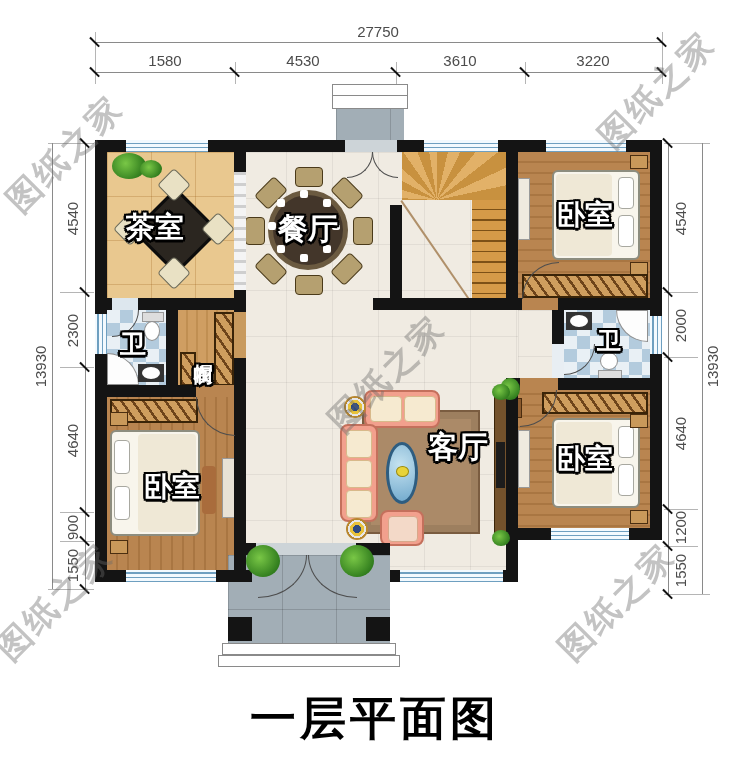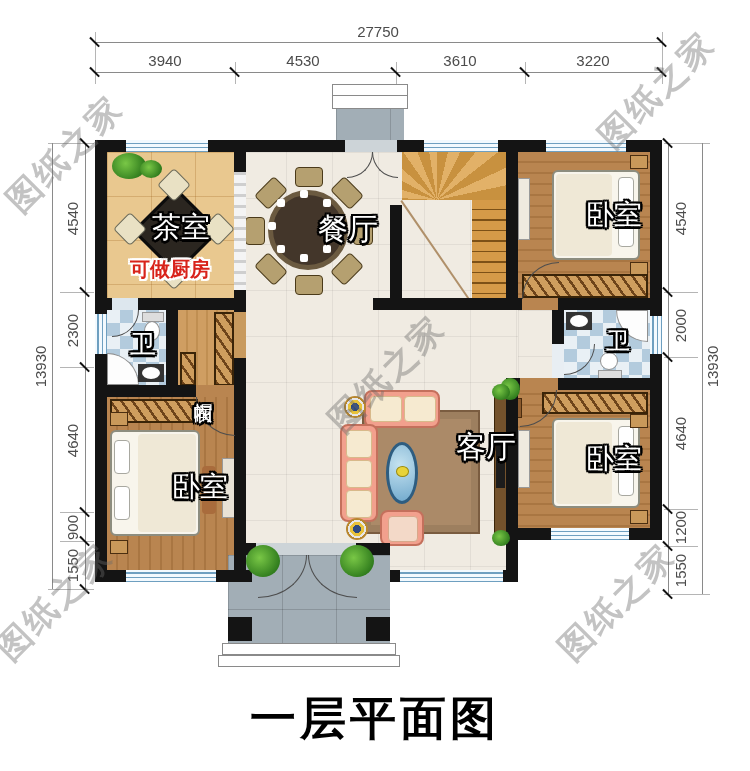--- a/index.html
+++ b/index.html
@@ -42,21 +42,21 @@
   .bush{background:radial-gradient(circle at 40% 40%,#79c746,#2e7a1c 75%);border-radius:50%;z-index:5;}
   .treads{background:repeating-linear-gradient(180deg,#d59a48 0 9px,#7c5016 9px 10.5px);}
   .winders{background:repeating-conic-gradient(from 0deg at 30% 100%,#c8913f 0 13deg,#e2b168 13deg 26deg);}
   .step{position:absolute;background:#fff;border:1.5px solid #8a8a8a;box-sizing:border-box;z-index:2;}
   .col{position:absolute;background:#141414;z-index:4;}
   .oval{background:radial-gradient(circle at 40% 35%,#c4e2f0,#6fa8cc);border:3px solid #2e5d80;border-radius:50%;box-sizing:border-box;}
   .sidetable{border-radius:50%;background:radial-gradient(circle,#2e4a80 0 4px,#e8c23a 4px 7px,#e6e6e6 7px 9px,#b8862e 9px 11px);}
   .fan{background:#fdfdfd;border:1.5px solid #909090;box-sizing:border-box;}
   .white-goods{background:#fff;border:1.5px solid #909090;box-sizing:border-box;}
   
-  .olabel{position:absolute;font-weight:normal;color:#fff;text-align:right;z-index:5;line-height:1.1;
+  .olabel{position:absolute;font-weight:bold;color:#fff;text-align:center;z-index:5;line-height:1.1;
     text-shadow:-2px -2px 0 #000,2px -2px 0 #000,-2px 2px 0 #000,2px 2px 0 #000,0 -2.5px 0 #000,0 2.5px 0 #000,-2.5px 0 0 #000,2.5px 0 0 #000;}
   .rnote{position:absolute;font-weight:bold;color:#d8231a;text-align:center;z-index:5;
     text-shadow:-2px -2px 0 #fff,2px -2px 0 #fff,-2px 2px 0 #fff,2px 2px 0 #fff,0 -2px 0 #fff,0 2px 0 #fff,-2px 0 0 #fff,2px 0 0 #fff;}
   .vert{writing-mode:vertical-rl;text-orientation:upright;}
   .wm{position:absolute;width:190px;height:40px;color:rgba(105,105,105,.40);font-size:34px;font-weight:bold;
       letter-spacing:3px;text-align:center;transform:rotate(-45deg);white-space:nowrap;z-index:7;}
   .title{position:absolute;color:#000;font-weight:800;font-size:46px;letter-spacing:4px;text-align:center;z-index:6;}
 </style>
 </head>
 <body>
@@ -71,21 +71,21 @@
   <div class="tk" style="left:88px;top:71px"></div>
   <div class="tk" style="left:228px;top:71px"></div>
   <div class="tk" style="left:389px;top:71px"></div>
   <div class="tk" style="left:518px;top:71px"></div>
   <div class="tk" style="left:655px;top:71px"></div>
   <div class="ext" style="left:95px;top:32px;width:1px;height:52px"></div>
   <div class="ext" style="left:235px;top:62px;width:1px;height:22px"></div>
   <div class="ext" style="left:396px;top:62px;width:1px;height:22px"></div>
   <div class="ext" style="left:525px;top:62px;width:1px;height:22px"></div>
   <div class="ext" style="left:662px;top:32px;width:1px;height:52px"></div>
-  <div class="dim" style="left:125px;top:52px;width:80px">3940</div>
+  <div class="dim" style="left:125px;top:52px;width:80px">1580</div>
   <div class="dim" style="left:263px;top:52px;width:80px">4530</div>
   <div class="dim" style="left:420px;top:52px;width:80px">3610</div>
   <div class="dim" style="left:553px;top:52px;width:80px">3220</div>
 
   <div class="dline" style="left:52px;top:143px;width:1px;height:446px"></div>
   <div class="dim dimv" style="left:5px;top:358px;width:70px">13930</div>
   <div class="dline" style="left:85px;top:143px;width:1px;height:446px"></div>
   <div class="tk" style="left:78px;top:142px"></div>
   <div class="tk" style="left:78px;top:291px"></div>
   <div class="tk" style="left:78px;top:366px"></div>
@@ -189,40 +189,39 @@
   <div class="arc arc-br" style="left:112px;top:310px;width:26px;height:26px"></div>
 
   <div class="fur bush" style="left:112px;top:153px;width:34px;height:26px"></div>
   <div class="fur bush" style="left:140px;top:160px;width:22px;height:18px"></div>
   <div class="fur" style="left:145px;top:200px;width:56px;height:56px;background:#2b2620;border:3px solid #0c0c0c;transform:rotate(45deg)"></div>
   <div class="fur" style="left:162px;top:173px;width:22px;height:22px;background:#e9e1c4;border:1.5px solid #6a6a5a;border-radius:4px;transform:rotate(45deg)"></div>
   <div class="fur" style="left:206px;top:217px;width:22px;height:22px;background:#e9e1c4;border:1.5px solid #6a6a5a;border-radius:4px;transform:rotate(45deg)"></div>
   <div class="fur" style="left:162px;top:261px;width:22px;height:22px;background:#e9e1c4;border:1.5px solid #6a6a5a;border-radius:4px;transform:rotate(45deg)"></div>
   <div class="fur" style="left:118px;top:217px;width:22px;height:22px;background:#e9e1c4;border:1.5px solid #6a6a5a;border-radius:4px;transform:rotate(45deg)"></div>
   <div class="olabel" style="left:100px;top:212px;width:110px;font-size:29px">茶室</div>
-  <div class="rnote" style="left:103px;top:256px;width:134px;font-size:20px">可做厨房</div>
 
   <div class="fur" style="left:268px;top:190px;width:80px;height:80px;border-radius:50%;background:#43362a;border:5px solid #6b5a40;box-sizing:border-box"></div>
   <div class="fur" style="left:295px;top:167px;width:26px;height:18px;background:#b5a070;border:1.5px solid #4a3a1a;border-radius:4px"></div>
   <div class="fur" style="left:333px;top:183px;width:26px;height:18px;background:#b5a070;border:1.5px solid #4a3a1a;border-radius:4px;transform:rotate(45deg)"></div>
   <div class="fur" style="left:349px;top:221px;width:26px;height:18px;background:#b5a070;border:1.5px solid #4a3a1a;border-radius:4px;transform:rotate(90deg)"></div>
   <div class="fur" style="left:333px;top:259px;width:26px;height:18px;background:#b5a070;border:1.5px solid #4a3a1a;border-radius:4px;transform:rotate(135deg)"></div>
   <div class="fur" style="left:295px;top:275px;width:26px;height:18px;background:#b5a070;border:1.5px solid #4a3a1a;border-radius:4px"></div>
   <div class="fur" style="left:257px;top:259px;width:26px;height:18px;background:#b5a070;border:1.5px solid #4a3a1a;border-radius:4px;transform:rotate(45deg)"></div>
   <div class="fur" style="left:241px;top:221px;width:26px;height:18px;background:#b5a070;border:1.5px solid #4a3a1a;border-radius:4px;transform:rotate(90deg)"></div>
   <div class="fur" style="left:257px;top:183px;width:26px;height:18px;background:#b5a070;border:1.5px solid #4a3a1a;border-radius:4px;transform:rotate(135deg)"></div>
   <div class="fur" style="left:300px;top:190px;width:8px;height:8px;background:#fff;border-radius:2px"></div>
   <div class="fur" style="left:323px;top:199px;width:8px;height:8px;background:#fff;border-radius:2px"></div>
   <div class="fur" style="left:332px;top:222px;width:8px;height:8px;background:#fff;border-radius:2px"></div>
   <div class="fur" style="left:323px;top:245px;width:8px;height:8px;background:#fff;border-radius:2px"></div>
   <div class="fur" style="left:300px;top:254px;width:8px;height:8px;background:#fff;border-radius:2px"></div>
   <div class="fur" style="left:277px;top:245px;width:8px;height:8px;background:#fff;border-radius:2px"></div>
   <div class="fur" style="left:268px;top:222px;width:8px;height:8px;background:#fff;border-radius:2px"></div>
   <div class="fur" style="left:277px;top:199px;width:8px;height:8px;background:#fff;border-radius:2px"></div>
-  <div class="olabel" style="left:262px;top:212px;width:116px;font-size:30px">餐厅</div>
+  <div class="olabel" style="left:250px;top:212px;width:116px;font-size:30px">餐厅</div>
 
   <div class="fur" style="left:518px;top:178px;width:10px;height:60px;background:#efeadf;border:1px solid #999"></div>
   <div class="fur bed" style="left:552px;top:170px;width:88px;height:90px"></div>
   <div class="fur blanket" style="left:556px;top:174px;width:56px;height:82px"></div>
   <div class="fur pillow" style="left:618px;top:177px;width:16px;height:32px"></div>
   <div class="fur pillow" style="left:618px;top:215px;width:16px;height:32px"></div>
   <div class="fur nstand" style="left:630px;top:155px;width:18px;height:14px"></div>
   <div class="fur nstand" style="left:630px;top:262px;width:18px;height:14px"></div>
   <div class="fur hatch" style="left:522px;top:274px;width:126px;height:24px"></div>
   <div class="olabel" style="left:528px;top:200px;width:114px;font-size:28px">卧室</div>

